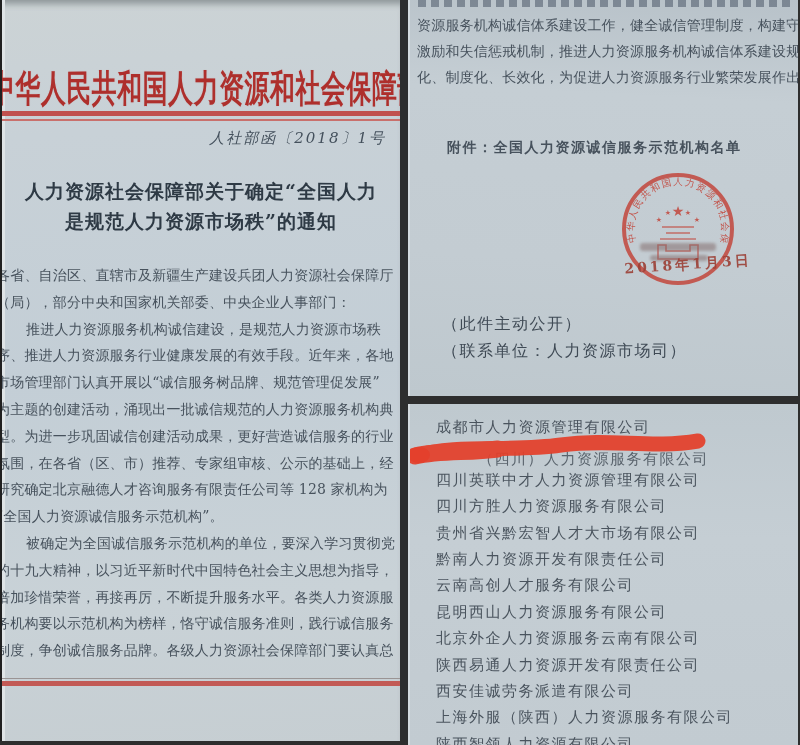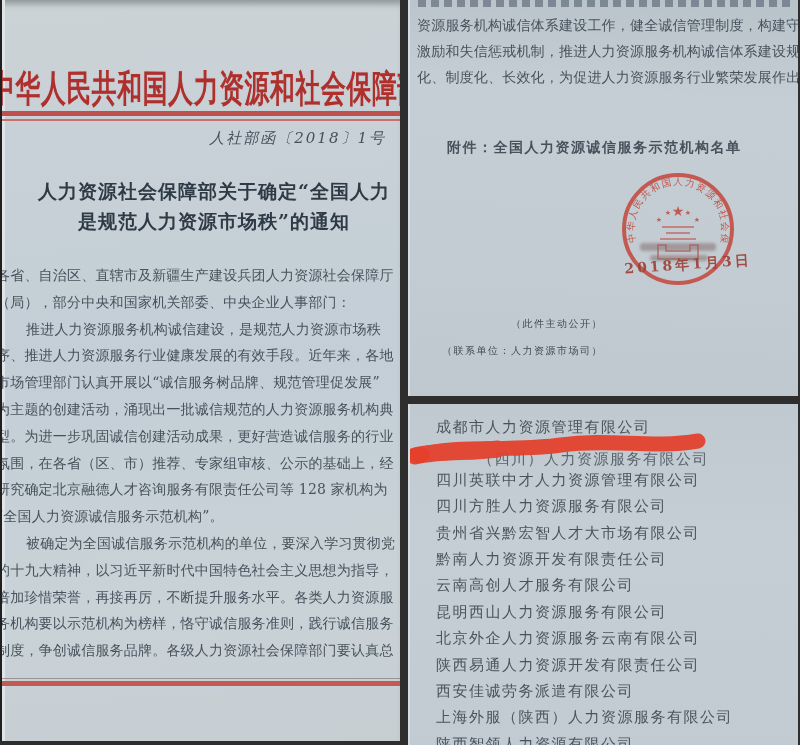--- a/index.html
+++ b/index.html
@@ -37,21 +37,21 @@
     transform:scaleX(0.67);transform-origin:left center;letter-spacing:1px;
     text-shadow:0 0 1px rgba(174,47,44,.35);
   }
   .rule-thick{position:absolute;left:0;top:111px;width:398px;height:5px;background:#c0504e;}
   .rule-thin{position:absolute;left:0;top:119px;width:398px;height:2px;background:#c9706c;}
   .doc-number{
     position:absolute;right:14px;top:129px;font-size:15px;color:#44505c;
     letter-spacing:2px;white-space:nowrap;font-style:italic;
   }
   .doc-title{
-    position:absolute;left:13px;top:176px;width:398px;text-align:center;
+    position:absolute;left:0;top:176px;width:398px;text-align:center;
     font-size:19px;font-weight:bold;color:#2e3a45;line-height:30px;letter-spacing:1px;
   }
   .body-left{
     position:absolute;left:-6px;top:262px;width:404px;
     font-size:14px;color:#47525d;line-height:26.8px;
   }
   .body-left .ln{white-space:nowrap;letter-spacing:0.2px;}
   .body-left .indent{padding-left:30px;}
   .rule-bottom-dark{position:absolute;left:0;top:678px;width:398px;height:1px;background:#9a9494;}
   .rule-bottom-red{position:absolute;left:0;top:681px;width:398px;height:5px;background:#c25a55;}
@@ -72,22 +72,22 @@
     position:absolute;left:37px;top:139px;font-size:14px;color:#47525d;
     letter-spacing:1.5px;white-space:nowrap;font-weight:bold;
   }
   .seal{position:absolute;left:210px;top:171px;width:116px;height:116px;opacity:.92;}
   .seal-date{
     position:absolute;left:198px;top:256px;width:160px;text-align:center;
     font-size:14px;color:#9c4036;letter-spacing:3px;white-space:nowrap;
     transform:rotate(-4deg);font-weight:bold;opacity:.9;
   }
   .notes{
-    position:absolute;left:32px;top:310px;font-size:10px;color:#3f4a55;
-    line-height:27px;letter-spacing:1.5px;text-align:right;
+    position:absolute;left:32px;top:310px;font-size:16px;color:#3f4a55;
+    line-height:27px;letter-spacing:1.5px;
   }
 
   
   .company-list{
     position:absolute;left:0;top:10px;width:388px;margin:0;padding:0 0 0 26px;
     list-style:none;font-size:15px;color:#4a545e;line-height:26.4px;
   }
   .company-list li{white-space:nowrap;letter-spacing:1.5px;}
   .company-list li.obscured{position:relative;top:6px;padding-left:42px;color:#5a646d;}
   .marker-svg{position:absolute;left:-4px;top:28px;width:304px;height:44px;z-index:3;}

